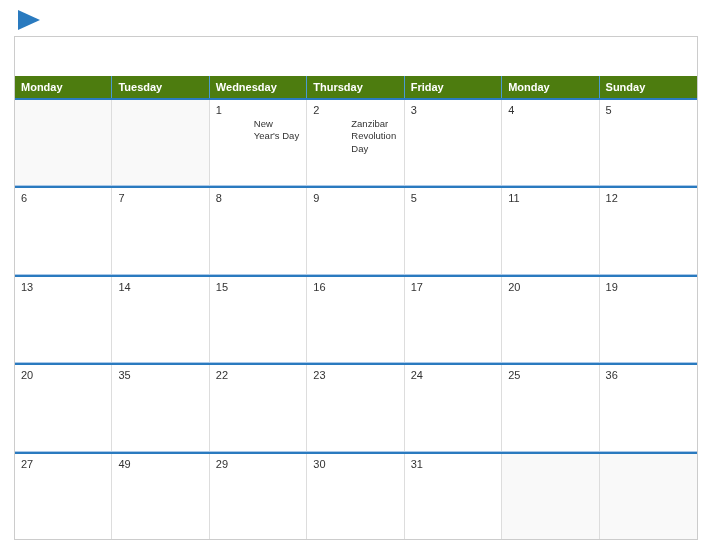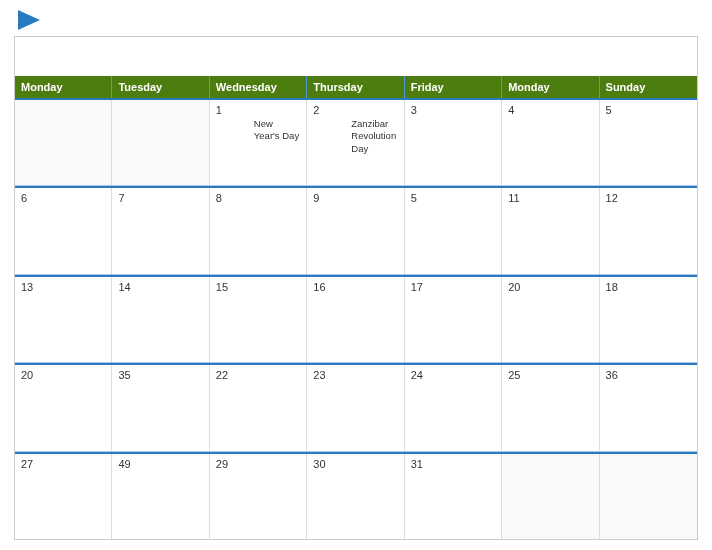--- a/index.html
+++ b/index.html
@@ -206,21 +206,21 @@
           <div class="cal-cell">
             <span class="day-num">16</span>
           </div>
           <div class="cal-cell">
             <span class="day-num">17</span>
           </div>
           <div class="cal-cell">
             <span class="day-num">20</span>
           </div>
           <div class="cal-cell">
-            <span class="day-num">18</span>
+            <span class="day-num">19</span>
           </div>
         </div>
         <div class="cal-week top-border-blue">
           <div class="cal-cell">
             <span class="day-num">20</span>
           </div>
           <div class="cal-cell">
             <span class="day-num">35</span>
           </div>
           <div class="cal-cell">

